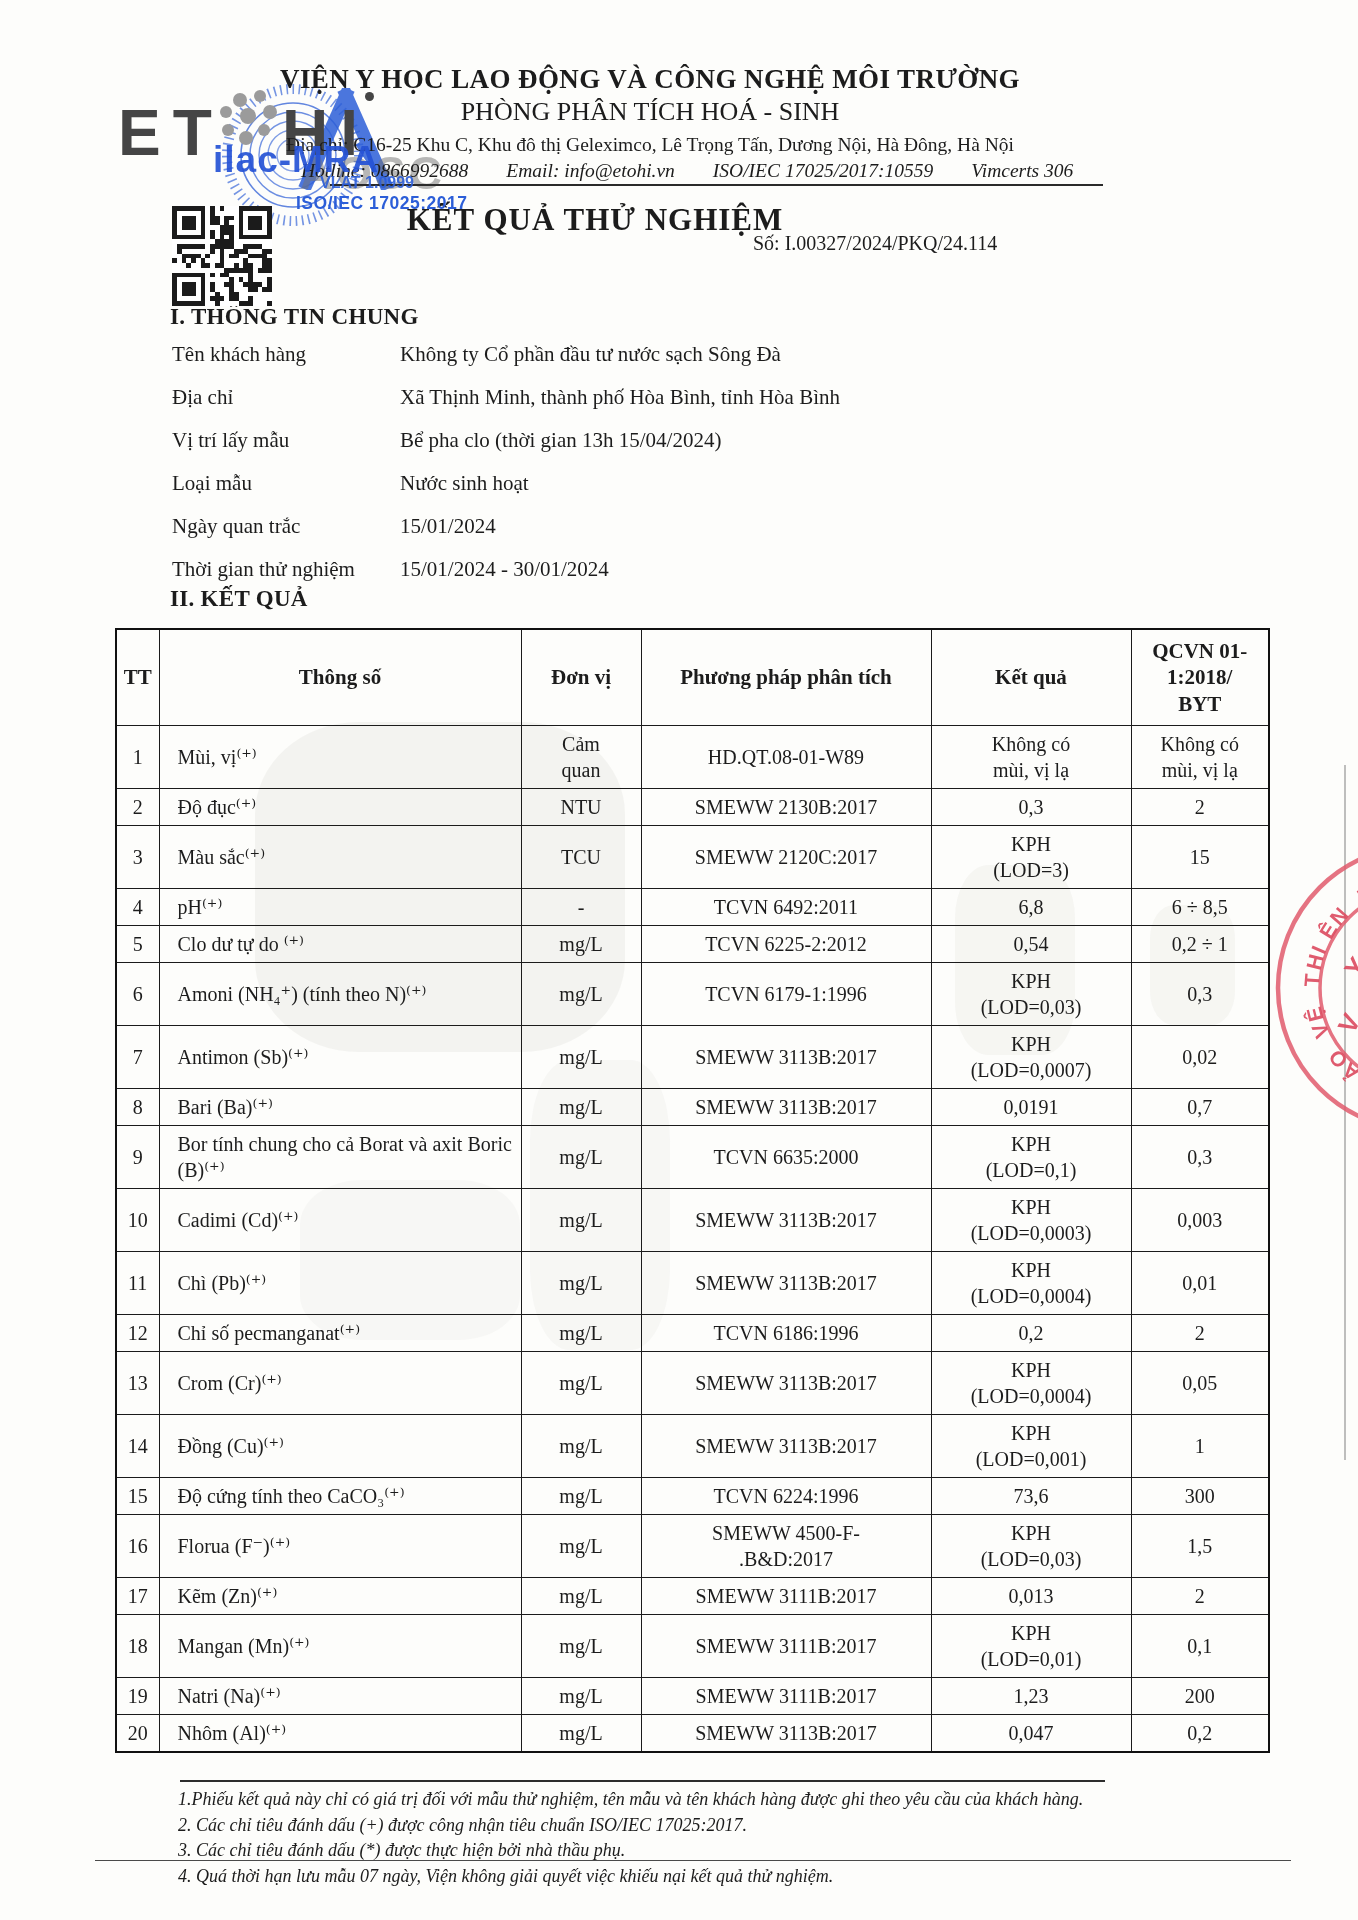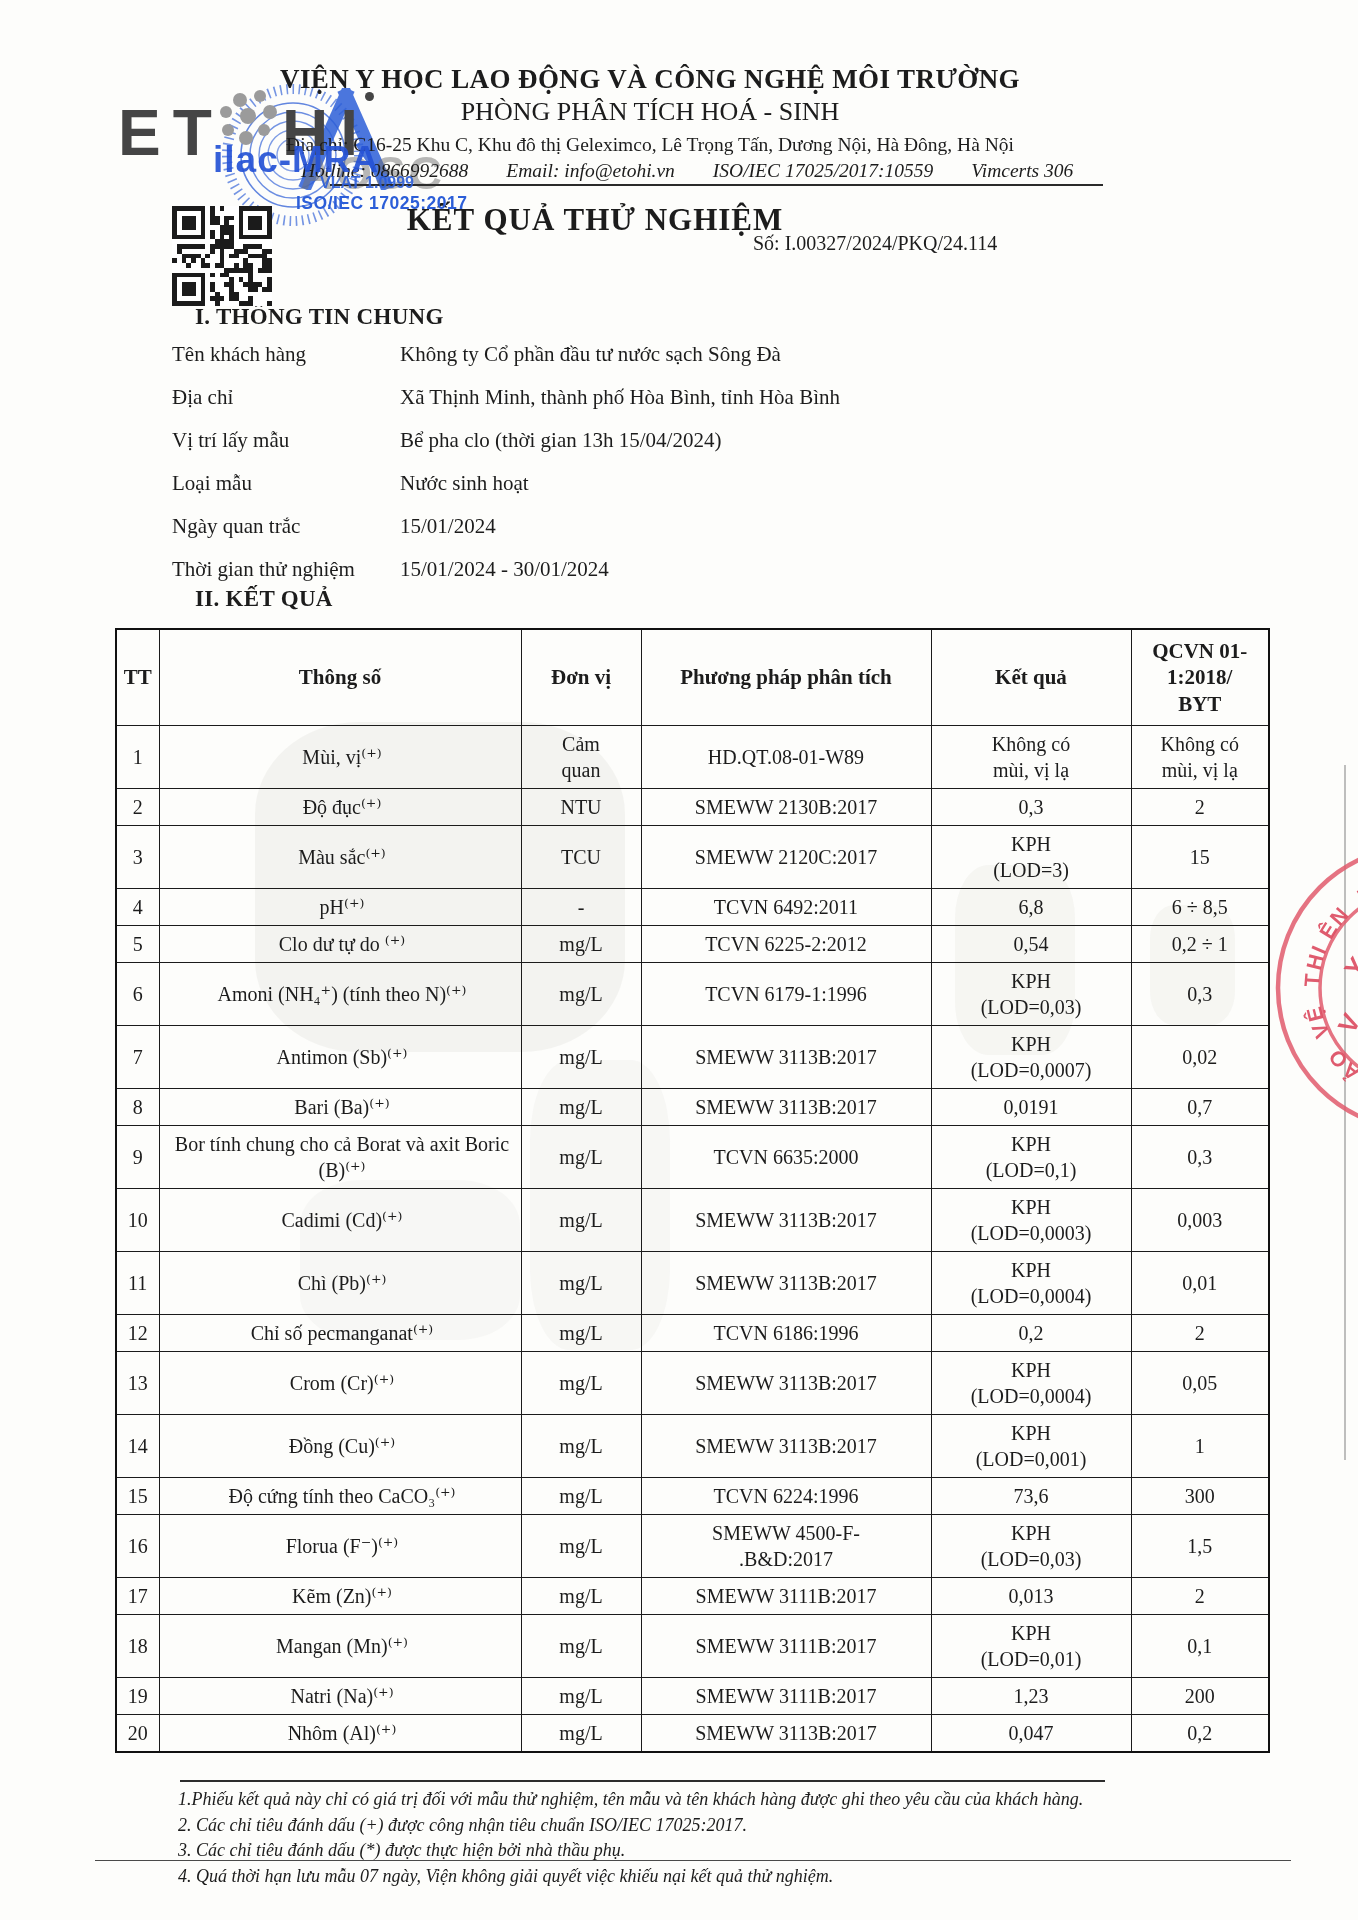--- a/index.html
+++ b/index.html
@@ -31,35 +31,35 @@
   .iso-blue{position:absolute;left:296px;top:193px;z-index:5;font-family:"Liberation Sans","DejaVu Sans",sans-serif;
         font-weight:bold;font-size:17.5px;color:#2c5ed8;letter-spacing:.5px;}
 
   .qr{position:absolute;left:172px;top:206px;width:100px;height:100px;z-index:3;shape-rendering:crispEdges;}
 
   
   .doc-title{position:absolute;left:0;top:202px;width:1190px;text-align:center;font-size:31px;font-weight:bold;letter-spacing:1px;z-index:2;}
   .doc-no{position:absolute;left:753px;top:232px;font-size:20px;font-weight:normal;z-index:2;}
 
   
-  .sec-h{position:absolute;font-weight:bold;font-size:23px;letter-spacing:.3px;z-index:2;margin-left:25px;}
+  .sec-h{position:absolute;font-weight:bold;font-size:23px;letter-spacing:.3px;z-index:2;}
   .sec1{left:170px;top:304px;}
   .sec2{left:170px;top:586px;}
   .info-fields{position:absolute;left:172px;top:342px;width:920px;z-index:2;}
   .info-row{display:flex;height:43px;font-size:21px;}
   .info-label{width:228px;flex:none;}
   .info-value{flex:1;}
 
   
   .result-table{position:absolute;left:115px;top:628px;width:1153px;border-collapse:collapse;table-layout:fixed;
                 font-size:20px;z-index:2;}
   .result-table th,.result-table td{border:1.6px solid #1b1b1b;padding:5px 6px;text-align:center;
                 vertical-align:middle;white-space:pre-line;line-height:1.3;overflow:hidden;}
   .result-table thead th{font-size:21px;font-weight:bold;padding:8px 4px;line-height:1.25;}
-  .result-table td.param{text-align:center;padding-left:10px;}
+  .result-table td.param{text-align:left;padding-left:18px;}
   .result-table{border:2.2px solid #111;}
 
   
   .rule-above-notes{position:absolute;left:180px;top:1780px;width:925px;border-top:2.5px solid #2d2d2d;z-index:2;}
   .notes{position:absolute;left:178px;top:1787px;width:1130px;font-size:18px;font-style:italic;line-height:1.42;z-index:2;}
   .rule-below-notes{position:absolute;left:95px;top:1860px;width:1196px;border-top:1.5px solid #4a4a4a;z-index:2;}
 
   
   .red-stamp{position:absolute;left:1255px;top:840px;width:280px;height:300px;z-index:5;}
   .arc-ch{position:absolute;left:165px;top:148px;transform-origin:0 0;

